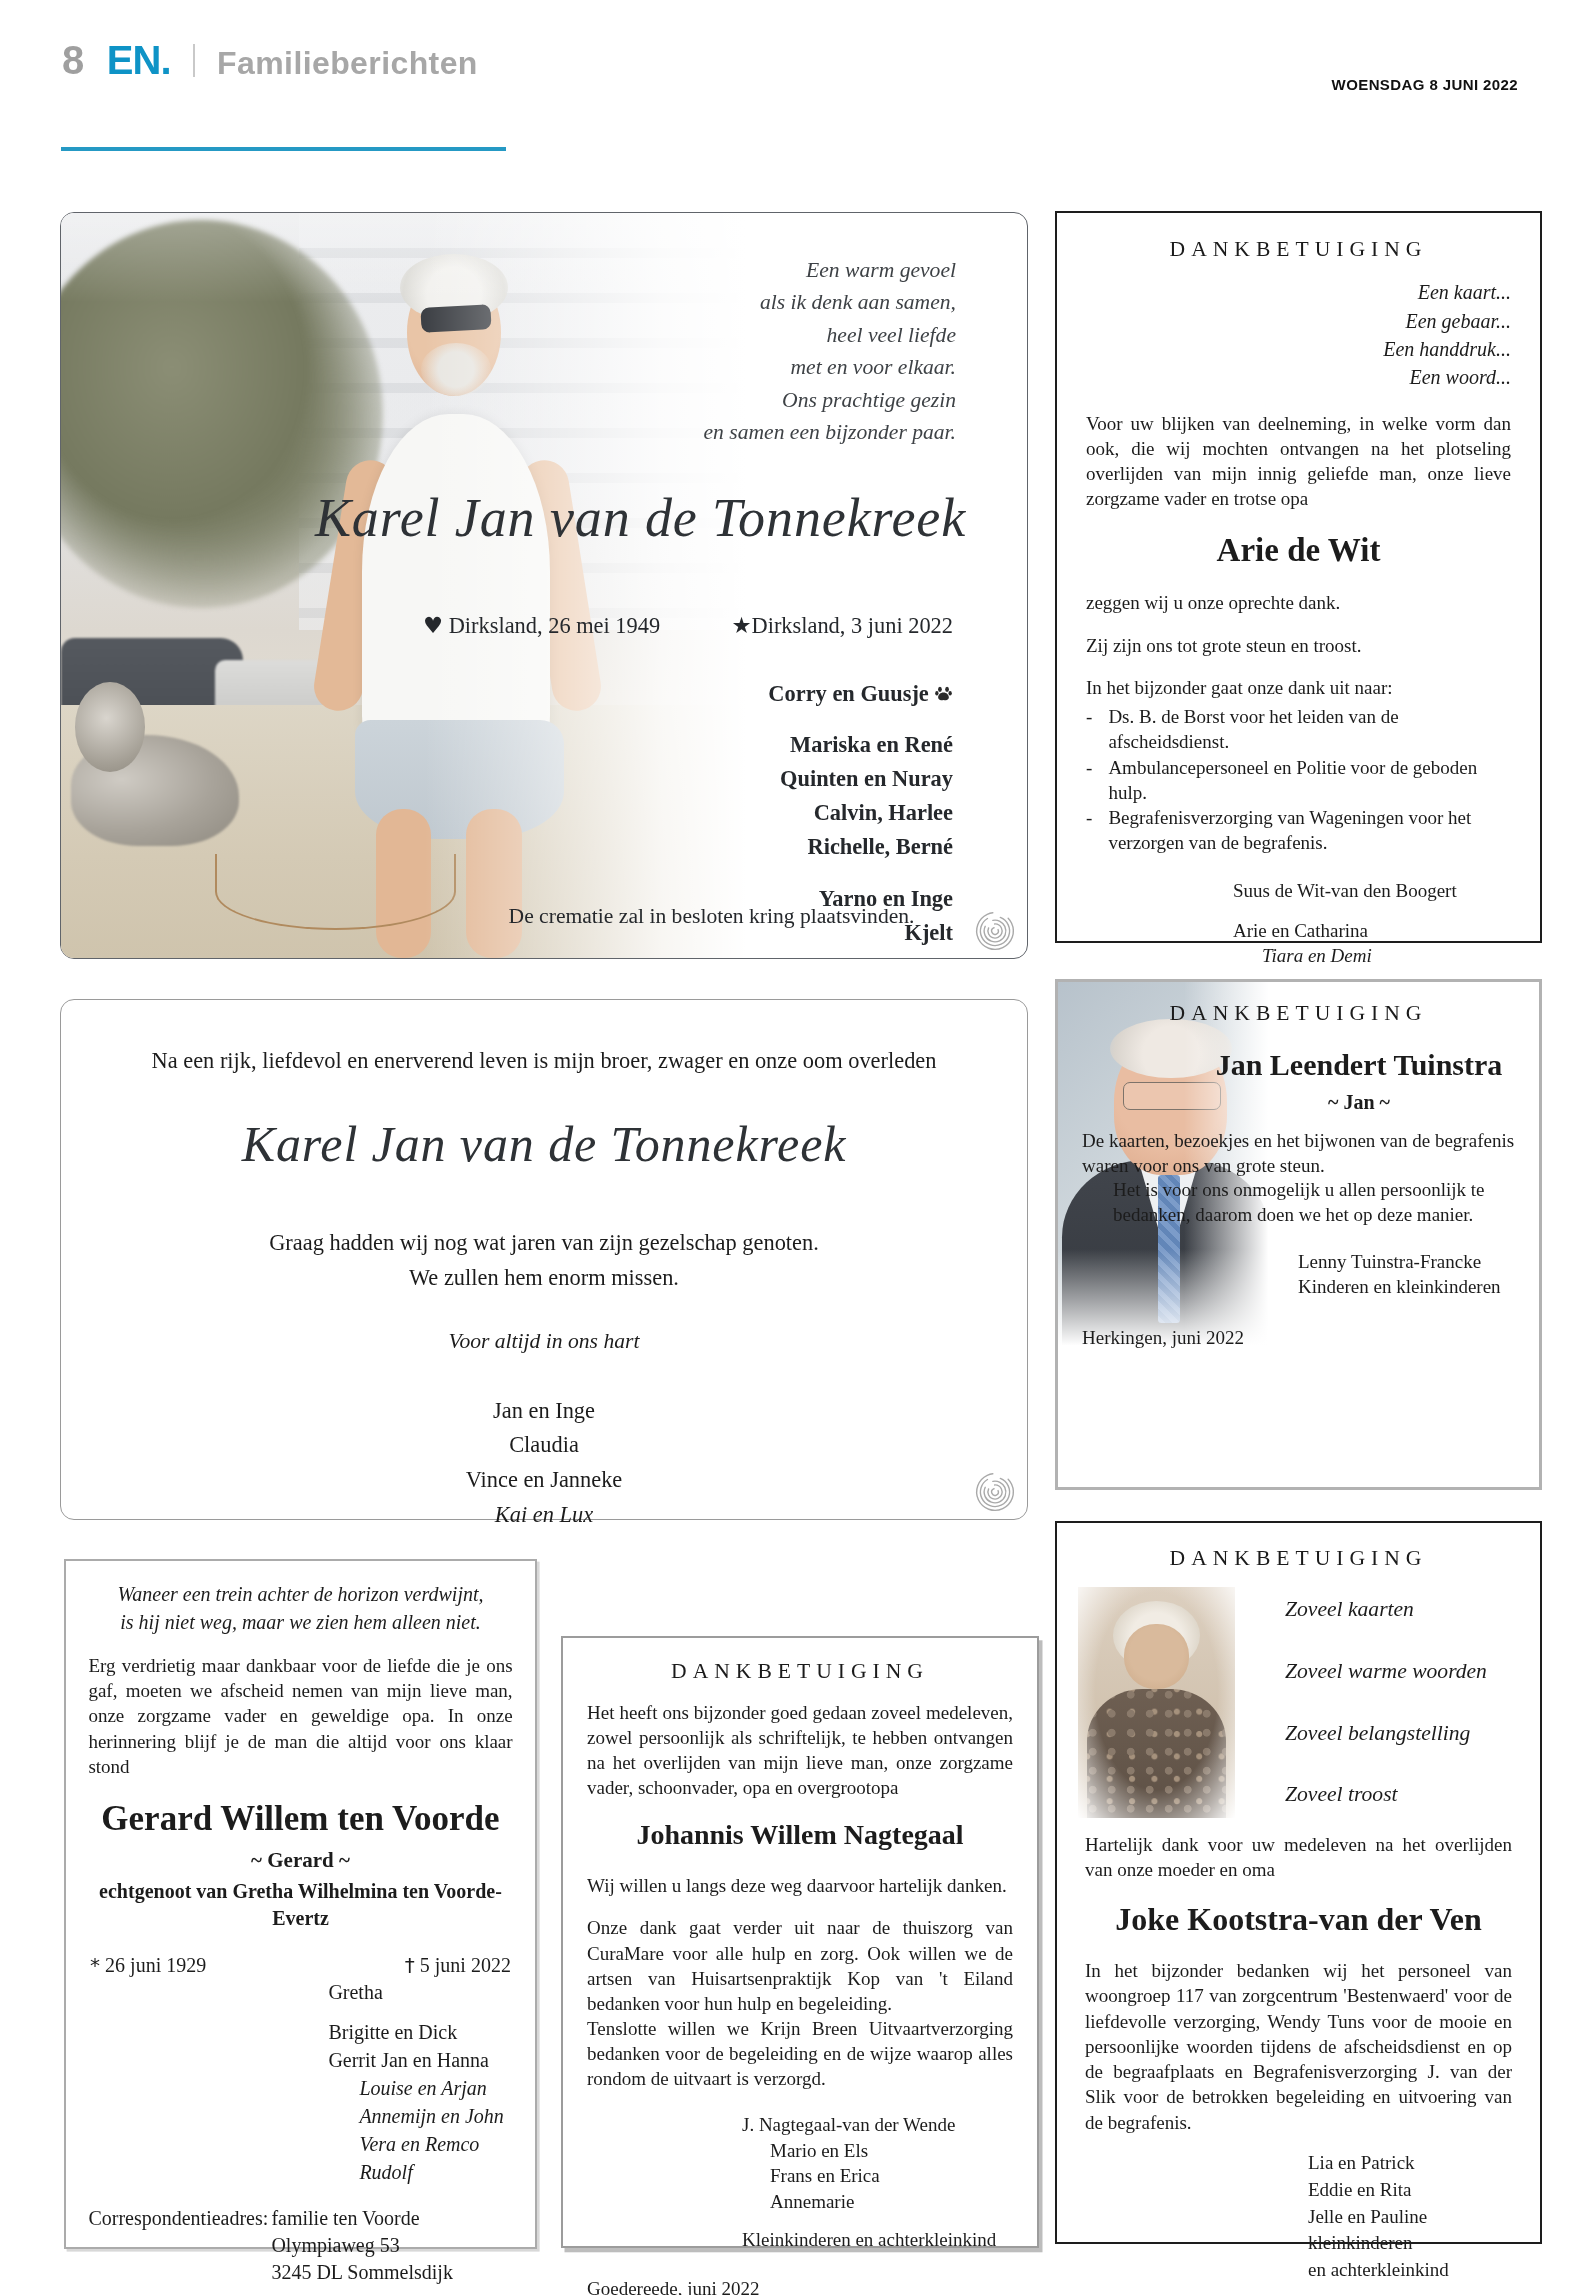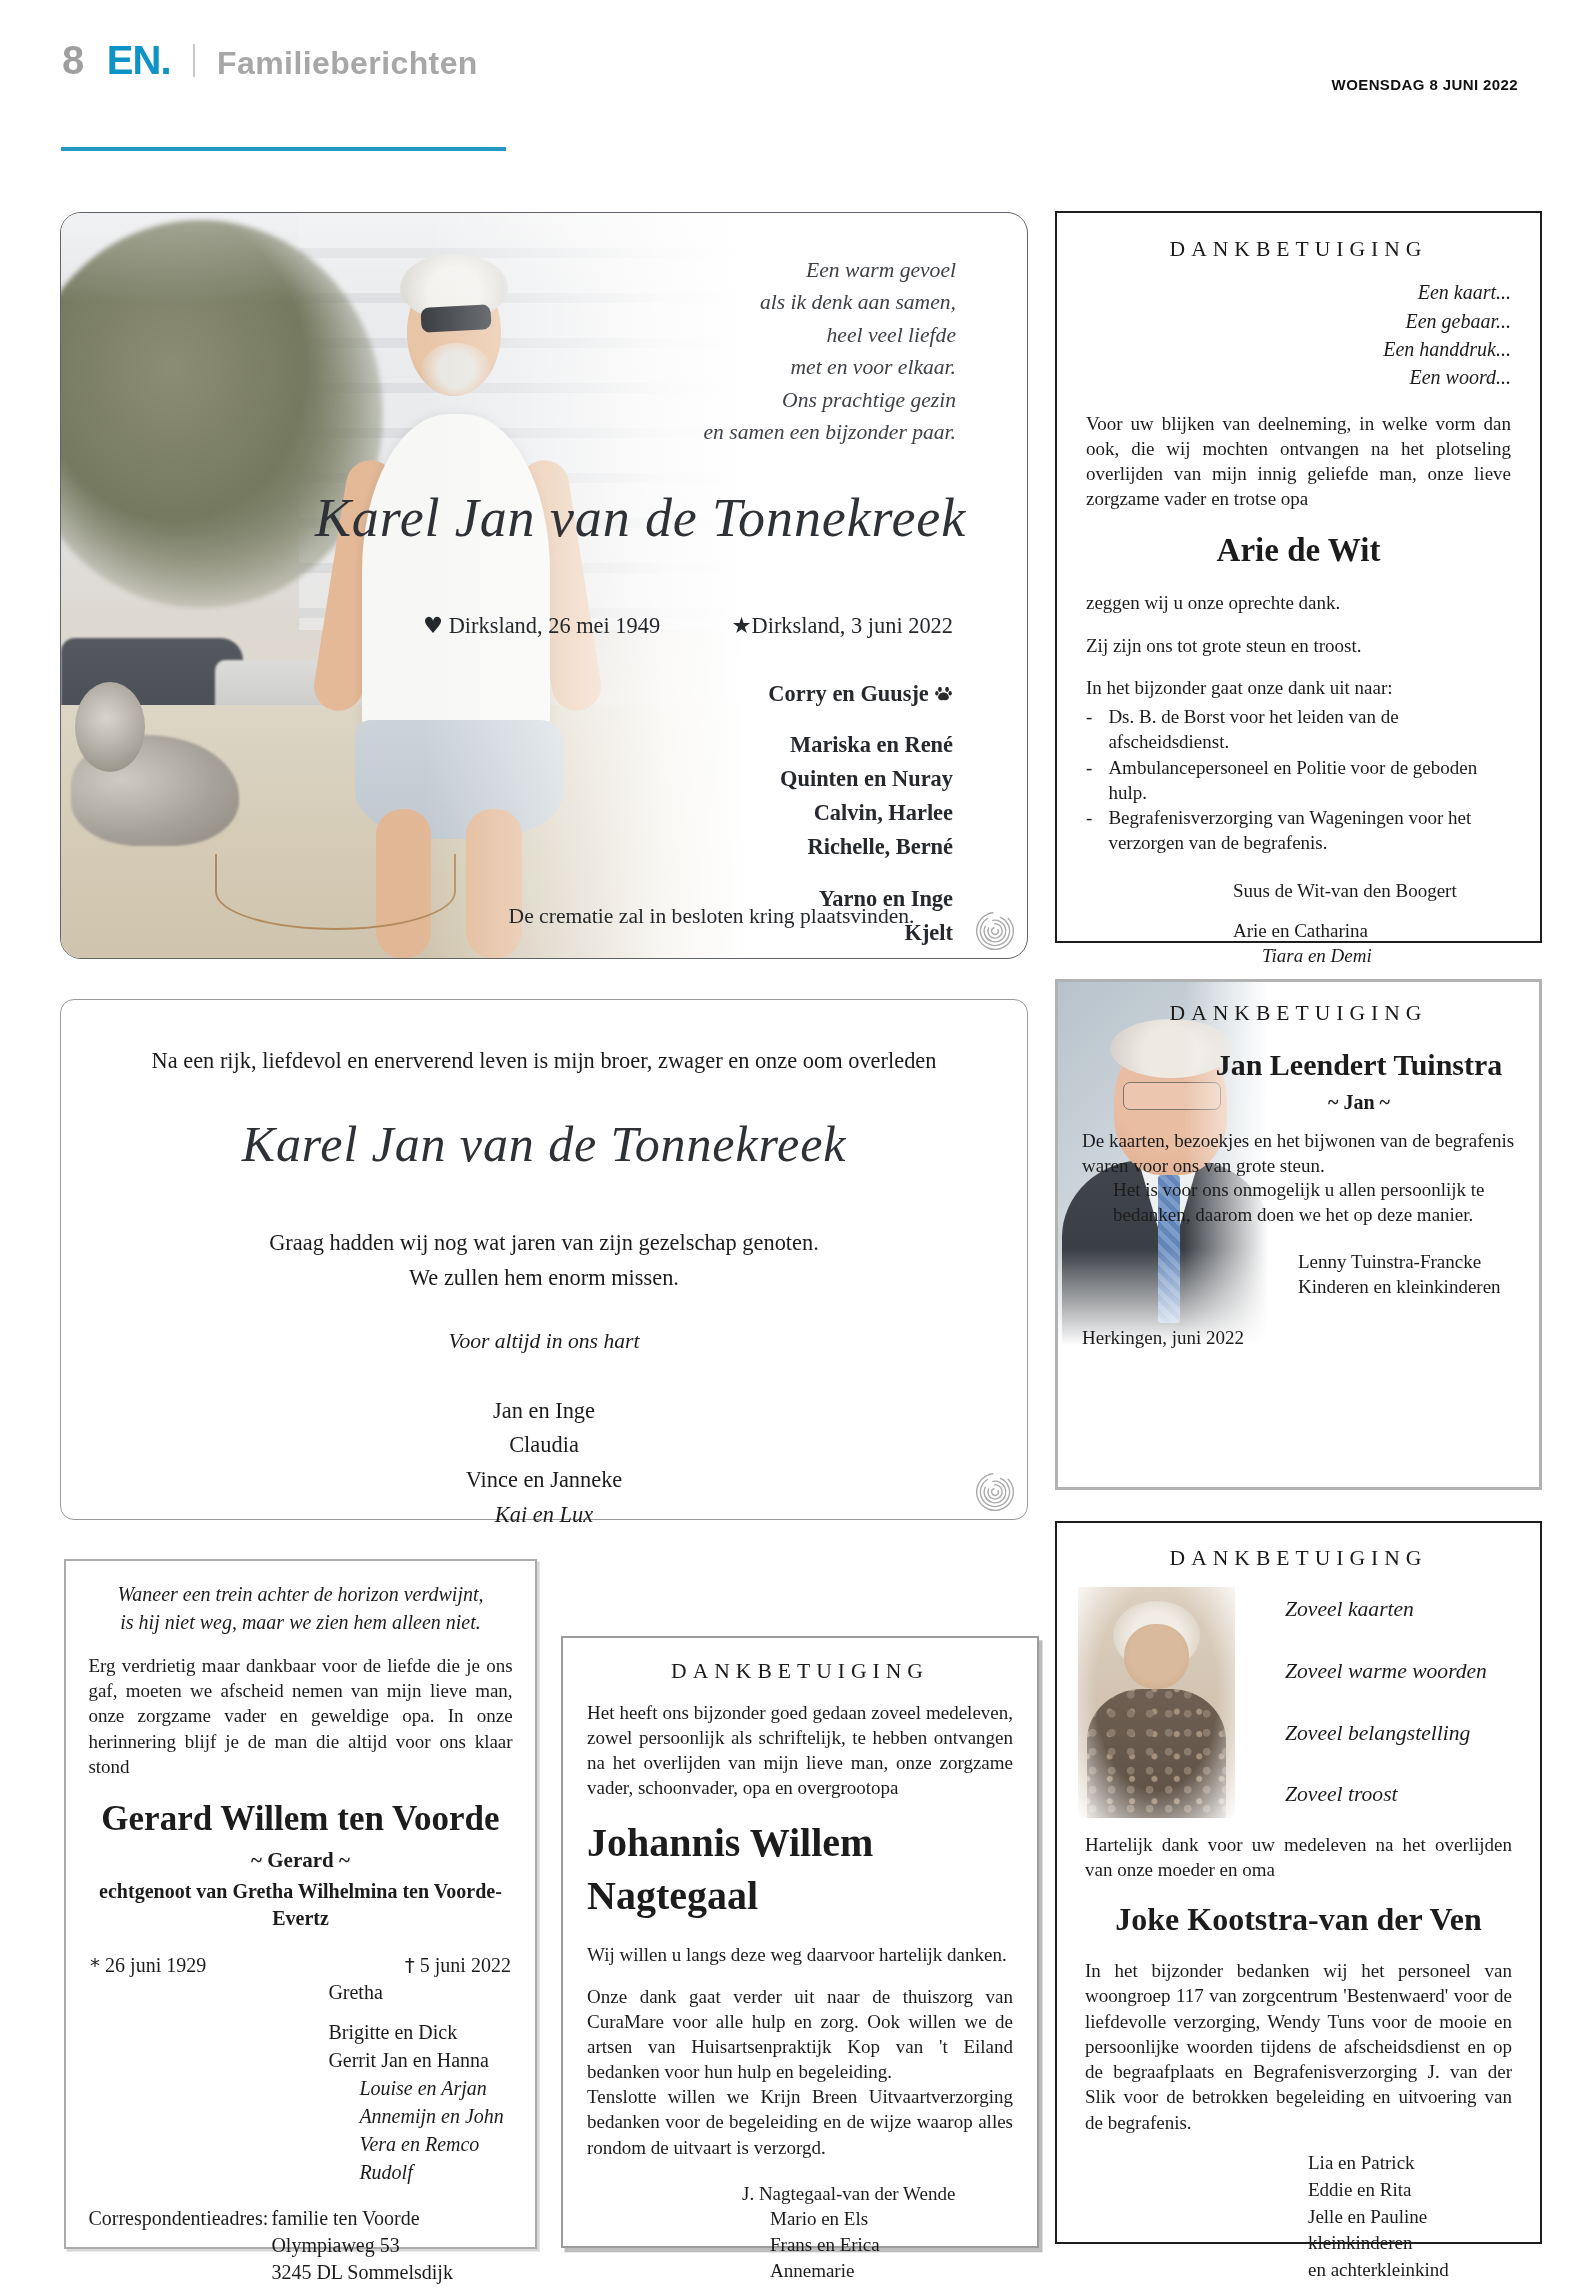--- a/index.html
+++ b/index.html
@@ -17,21 +17,21 @@
   .issue-date{position:absolute;top:76px;right:74px;font-family:Liberation Sans, sans-serif;
               font-size:15px;font-weight:bold;color:#111;letter-spacing:0.4px;}
 
   
   .card{position:absolute;background:#fff;box-sizing:border-box;}
   .sym{font-family:"DejaVu Sans",sans-serif;}
   .dank-header{text-align:center;font-size:21.6px;letter-spacing:6px;color:#1b1b1b;}
 
   
   #card-karel-photo{left:60px;top:212px;width:968px;height:747px;border:1.7px solid #60646a;
-                    border-radius:21px;overflow:hidden;}
+                    border-radius:14px;overflow:hidden;}
   .photo-karel{position:absolute;left:0;top:0;width:699px;height:100%;}
   .pk-sky{position:absolute;inset:0;background:linear-gradient(to bottom,#e9eaec 0%,#e3e4e6 34%,#ddd8d0 56%,#e6dfd2 76%,#e2dbcb 100%);}
   .pk-building{position:absolute;left:34%;top:0;width:64%;height:56%;
       background:repeating-linear-gradient(to bottom,#edeef0 0 35px,#d9dbde 35px 45px);opacity:.65;}
   .pk-tree{position:absolute;left:-6%;top:1%;width:52%;height:52%;border-radius:50%;
       background:radial-gradient(ellipse at 42% 38%,#8b8e75 0%,#75795f 45%,rgba(117,121,95,0) 72%),
                  radial-gradient(ellipse at 66% 62%,#7d8166 0%,rgba(125,129,102,0) 60%);
       filter:blur(2.6px);}
   .pk-car{position:absolute;left:0;top:57%;width:26%;height:15%;background:linear-gradient(#55595f,#474b51);
       border-radius:14px 22.4px 5.2px 5.2px;filter:blur(0.9px);}
@@ -159,21 +159,21 @@
   .ge-names{margin-left:240px;font-size:20px;line-height:1.4;}
   .ge-names-group{margin-top:12px;}
   .ge-it{font-style:italic;margin-left:31px;}
   .ge-corr{margin-top:19px;display:flex;font-size:20px;line-height:1.35;}
   .ge-corr-label{flex:0 0 183px;}
 
   
   #card-nagtegaal{left:561px;top:1636px;width:478px;height:612px;border:2.6px solid #9c9c9c;
       box-shadow:3.5px 4.3px 0 0 #bdbdbd;padding:19px 24px;font-size:19px;line-height:1.32;}
   .na-intro{margin-top:14px;text-align:justify;}
-  .na-name{margin-top:17.3px;font-size:40px;font-weight:bold;}
+  .na-name{margin-top:17.3px;text-align:center;font-size:28px;font-weight:bold;}
   .na-thanks{margin-top:19px;}
   .na-p{margin-top:17.3px;text-align:justify;}
   .na-p2{text-align:justify;}
   .na-names{margin-top:21px;margin-left:155px;line-height:1.35;}
   .na-children{margin-left:28px;}
   .na-grand{margin-top:12px;margin-left:155px;}
   .na-place{margin-top:24px;}
 
   .paw-icon{display:inline-block;vertical-align:-2.6px;margin-left:5.2px;}
 </style>

